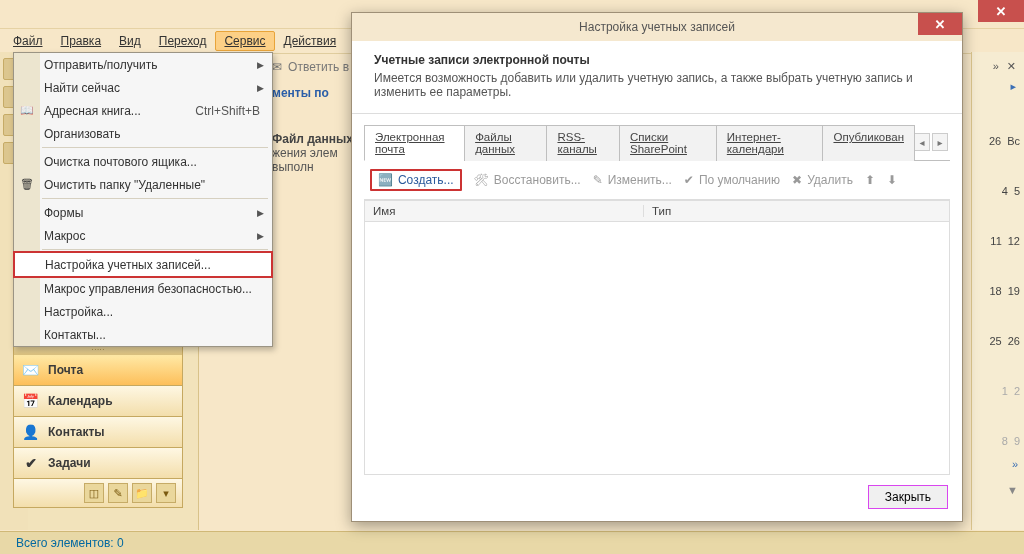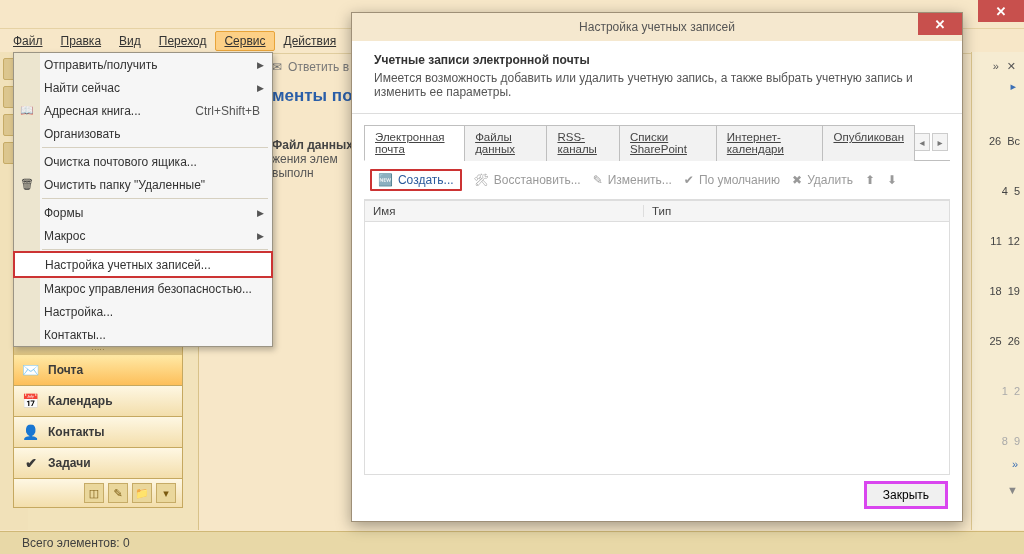--- a/index.html
+++ b/index.html
@@ -31,24 +31,24 @@
   
   .navpane{position:absolute;left:13px;top:346px;width:170px;z-index:40;}
   .navgrip{height:8px;background:linear-gradient(#e8d29b,#dcc27f);border:1px solid #c5a860;border-bottom:none;text-align:center;font-size:8px;color:#a88a46;line-height:6px;}
   .navbtn{height:30px;border:1px solid #c5a860;border-top:none;background:linear-gradient(#fef7e3,#f3deab);display:flex;align-items:center;padding-left:8px;gap:8px;font-weight:bold;color:#3a3a3a;}
   .navbtn.sel{background:linear-gradient(#ffe9a6,#fdbf5a);}
   .navicon{width:18px;height:18px;display:inline-flex;align-items:center;justify-content:center;font-size:14px;}
   .navfoot{height:28px;border:1px solid #c5a860;border-top:none;background:linear-gradient(#fef7e3,#f3deab);display:flex;align-items:center;justify-content:flex-end;gap:4px;padding:0 6px;}
   .navfoot .fic{width:18px;height:18px;border:1px solid #c6ab66;background:#ead79c;font-size:11px;display:flex;align-items:center;justify-content:center;color:#7a5a10;}
   
   .contentpartial{position:absolute;left:272px;top:56px;color:#333;}
-  .contentpartial .hdr{color:#2a5ea8;font-size:17px;font-weight:bold;}
+  .contentpartial .hdr{color:#2a5ea8;font-size:12px;font-weight:bold;}
   .toolbar2{position:absolute;left:272px;top:56px;height:22px;display:flex;align-items:center;gap:6px;color:#777;}
   
-  .statusbar{position:absolute;left:0;right:0;bottom:0;height:22px;background:#e8d8a7;border-top:1px solid #d0b877;display:flex;align-items:center;padding:0 22px;color:#404040;}
+  .statusbar{position:absolute;left:0;right:0;bottom:0;height:22px;background:#e8d8a7;border-top:1px solid #d0b877;display:flex;align-items:center;padding:0 16px;color:#0369a1;}
   
   .rgutter{position:absolute;right:0;top:52px;width:52px;bottom:24px;background:#f6ecd2;border-left:1px solid #dcc68e;font-size:11px;color:#666;}
   .rgutter .toprow{display:flex;justify-content:flex-end;align-items:center;height:28px;gap:8px;padding-right:8px;}
   .rgutter .toprow span{color:#555;}
   .rgutter .cal{padding:6px 4px;line-height:15px;text-align:right;color:#444;}
   .rgutter .cal .row{display:flex;justify-content:flex-end;gap:6px;margin-top:35px;}
   
   .dialog{position:absolute;left:351px;top:12px;width:610px;height:508px;background:#fff;border:1px solid #9e8f77;box-shadow:0 4px 14px rgba(0,0,0,.35);z-index:100;}
   .dlg-title{height:28px;background:#f5e8cf;display:flex;align-items:center;justify-content:center;position:relative;color:#555;}
   .dlg-close{position:absolute;right:0;top:0;width:44px;height:22px;background:#c8504d;color:#fff;display:flex;align-items:center;justify-content:center;font-size:13px;font-weight:bold;}
@@ -63,21 +63,21 @@
   .tab-nav span{border:1px solid #ccc;background:#f4f4f4;width:14px;height:16px;display:flex;align-items:center;justify-content:center;font-size:10px;}
   .tab-toolbar{display:flex;align-items:center;gap:12px;padding:8px 6px;border-bottom:1px solid #ddd;}
   .tb-btn{display:flex;align-items:center;gap:5px;color:#9a9a9a;}
   .tb-btn.en{color:#2b5a9c;}
   .tb-hl{border:2px solid #c33;padding:2px 6px;border-radius:1px;}
   .listhdr{display:flex;background:#f5f5f5;border:1px solid #ddd;height:20px;align-items:center;font-size:11.5px;color:#444;}
   .listhdr .c1{width:270px;padding-left:8px;border-right:1px solid #ddd;}
   .listhdr .c2{flex:1;padding-left:8px;}
   .listbody{height:252px;border:1px solid #ddd;border-top:none;background:#fff;}
   .dlg-foot{position:absolute;right:14px;bottom:12px;}
-  .dlg-foot button{padding:4px 16px;border:3px solid #d946ef;background:#f0f0f0;font-family:inherit;font-size:12px;}
+  .dlg-foot button{padding:4px 16px;border:1px solid #d946ef;background:#f0f0f0;font-family:inherit;font-size:12px;}
 </style>
 </head>
 <body>
 
 <div class="screen">
   <div class="outlook">
     <div class="close-x">✕</div>
     <div class="title-row"></div>
 
     <div class="menubar">

